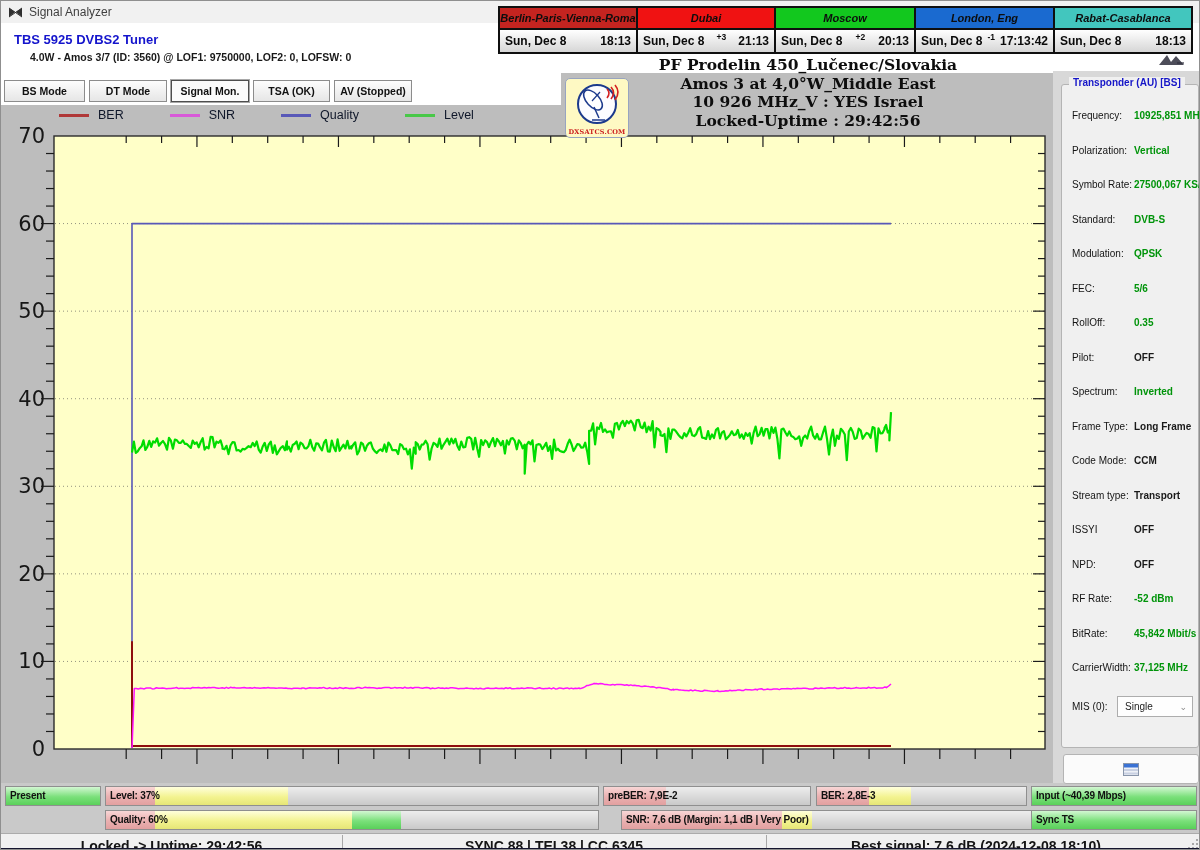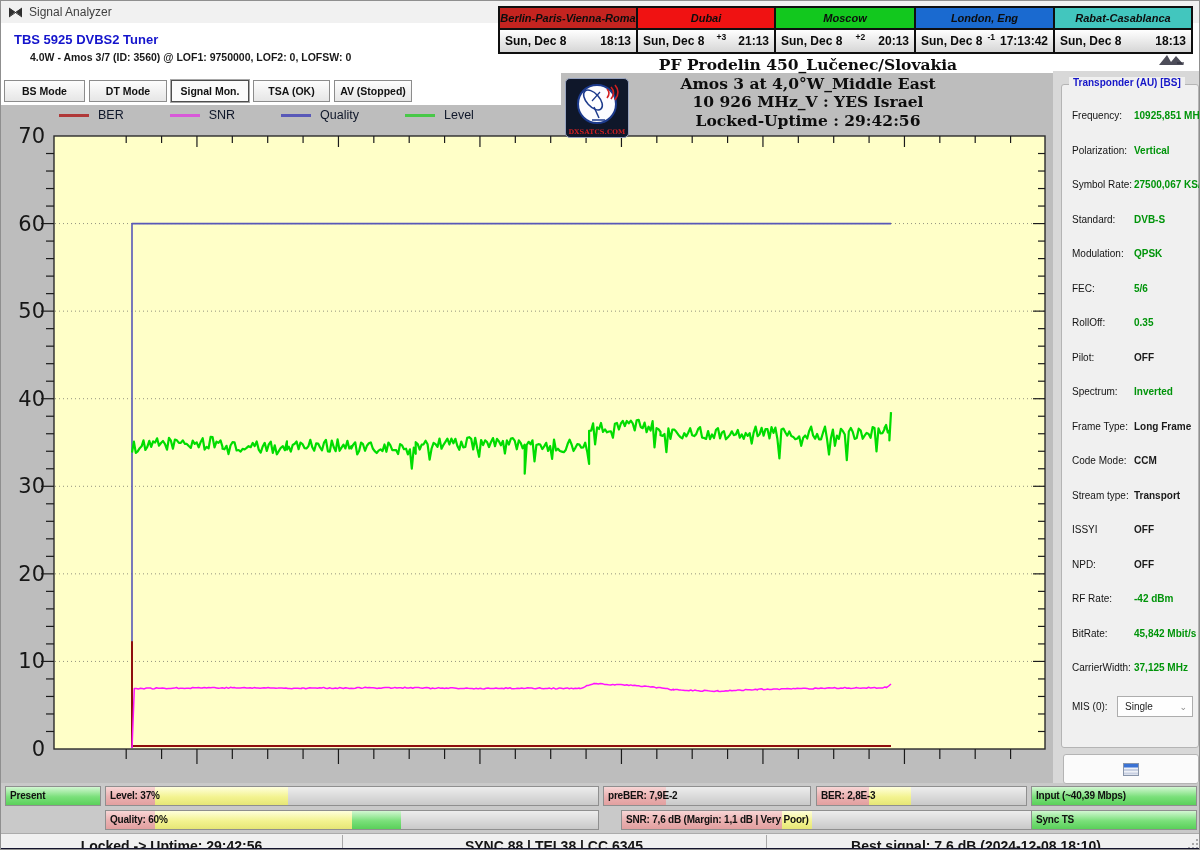--- a/index.html
+++ b/index.html
@@ -34,21 +34,21 @@
 
   
   .main-panel{left:0;top:104px;width:1052px;height:678px;background:#bdbdbd;}
   .panel-ext{left:560px;top:72px;width:492px;height:34px;background:#bdbdbd;}
   .side-strip{left:1052px;top:70px;width:148px;height:712px;background:#d8d8d8;}
   .bottom-strip{left:0;top:782px;width:1200px;height:50px;background:#c9c9c9;}
 
   
   .hdr{left:612px;top:55px;width:390px;text-align:center;font-family:"DejaVu Serif",serif;
        font-weight:bold;font-size:15.5px;line-height:18.5px;color:#0d0d0d;z-index:3;}
-  .logo-box{left:564px;top:77px;width:62px;height:58px;background:#0f172a;border:1px solid #98a4c0;border-radius:5px;z-index:3;}
+  .logo-box{left:564px;top:77px;width:62px;height:58px;background:#fef9c3;border:1px solid #98a4c0;border-radius:5px;z-index:3;}
   .logo-text{position:absolute;left:0;right:0;bottom:1px;text-align:center;font-family:"DejaVu Serif",serif;
              font-size:6.5px;font-weight:bold;color:#cc2020;letter-spacing:0.2px;}
 
   
   .legend{left:58px;top:107px;display:flex;gap:46px;align-items:center;font-size:12.5px;color:#0f172a;z-index:2;}
   .legend-item{display:flex;align-items:center;}
   .legend .sw{width:30px;height:3px;margin-right:9px;}
 
   #chart-svg{position:absolute;left:0;top:104px;z-index:1;}
 
@@ -230,21 +230,21 @@
       <div class="trow" style="top: 163px;"><span>Modulation:</span><span class="tv green">QPSK</span></div>
       <div class="trow" style="top: 197.5px;"><span>FEC:</span><span class="tv green">5/6</span></div>
       <div class="trow" style="top: 232px;"><span>RollOff:</span><span class="tv green">0.35</span></div>
       <div class="trow" style="top: 266.5px;"><span>Pilot:</span><span class="tv">OFF</span></div>
       <div class="trow" style="top: 301px;"><span>Spectrum:</span><span class="tv green">Inverted</span></div>
       <div class="trow" style="top: 335.5px;"><span>Frame Type:</span><span class="tv">Long Frame</span></div>
       <div class="trow" style="top: 370px;"><span>Code Mode:</span><span class="tv">CCM</span></div>
       <div class="trow" style="top: 404.5px;"><span>Stream type:</span><span class="tv">Transport</span></div>
       <div class="trow" style="top: 439px;"><span>ISSYI</span><span class="tv">OFF</span></div>
       <div class="trow" style="top: 473.5px;"><span>NPD:</span><span class="tv">OFF</span></div>
-      <div class="trow" style="top: 508px;"><span>RF Rate:</span><span class="tv green">-42 dBm</span></div>
+      <div class="trow" style="top: 508px;"><span>RF Rate:</span><span class="tv green">-52 dBm</span></div>
       <div class="trow" style="top: 542.5px;"><span>BitRate:</span><span class="tv green">45,842 Mbit/s</span></div>
       <div class="trow" style="top: 577px;"><span>CarrierWidth:</span><span class="tv green">37,125 MHz</span></div>
     </div>
 
   <div class="abs list-btn">
     <span style="display:inline-flex;">
       <svg width="16" height="13" viewBox="0 0 16 13">
         <rect x="0.5" y="0.5" width="15" height="12" fill="#eef1f7" stroke="#8895aa"></rect>
         <rect x="1" y="1" width="14" height="3.5" fill="#3a72d4"></rect>
         <rect x="1" y="6" width="14" height="2" fill="#c8d0e2"></rect>

